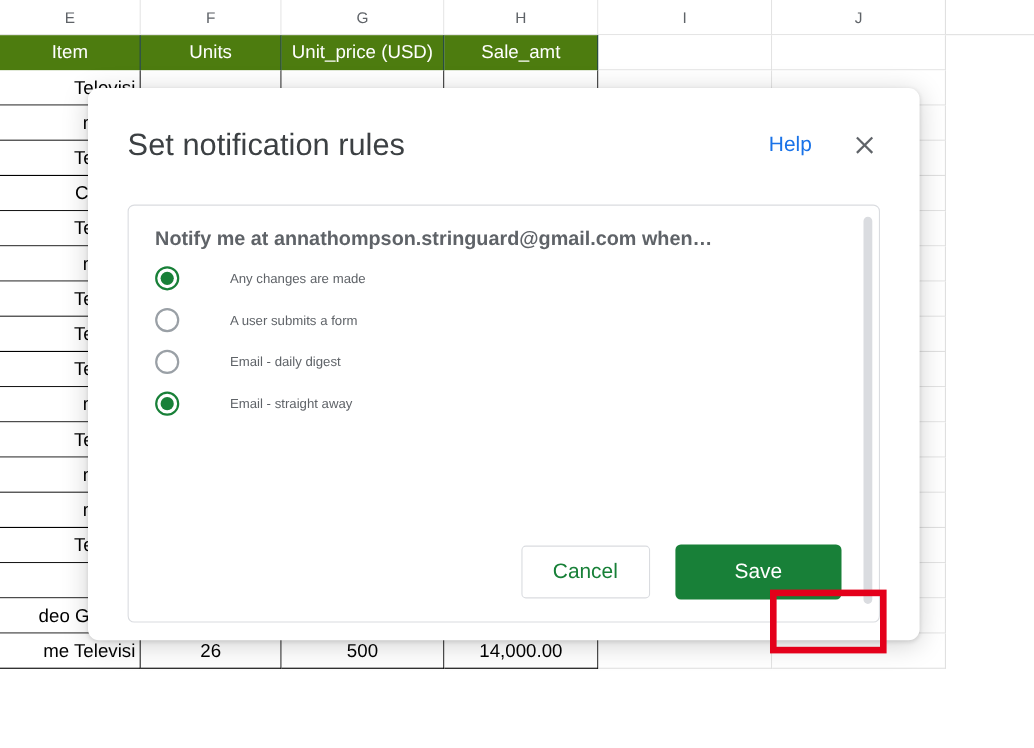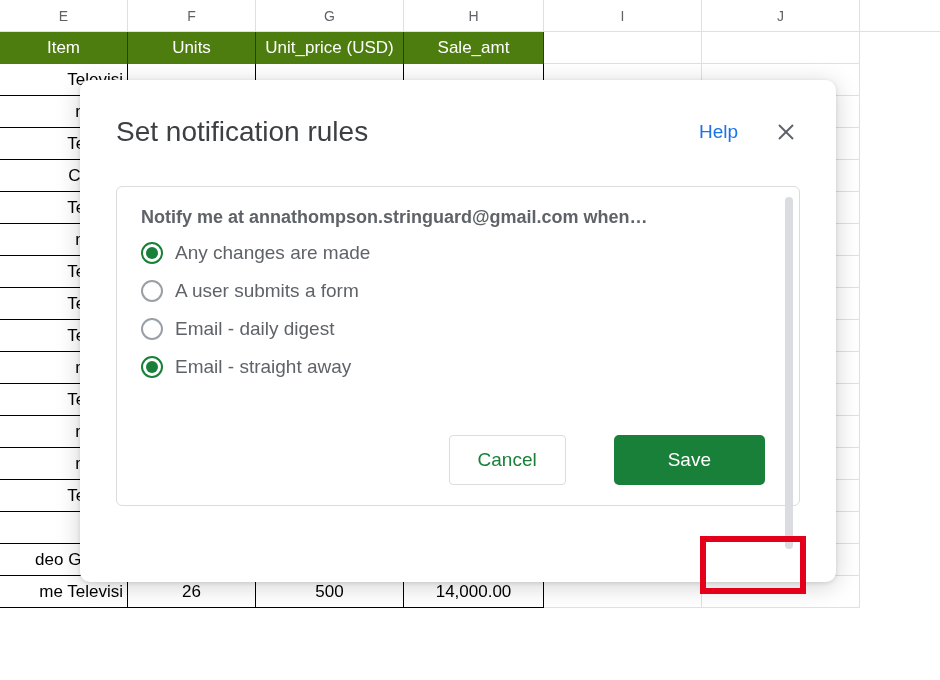--- a/index.html
+++ b/index.html
@@ -118,21 +118,21 @@
     cursor: pointer;
     width: 28px; height: 28px;
     display:flex;align-items:center;justify-content:center;
   }
   .dialog-body {
     margin-top: 30px;
     border: 1px solid #dadce0;
     border-radius: 6px;
     padding: 20px 24px 20px 24px;
     position: relative;
-    height: 320px;
+    height: 380px;
   }
   .scroll-track {
     position: absolute;
     right: 6px; top: 10px;
     width: 8px; height: 352px;
     background: #dadce0;
     border-radius: 4px;
   }
   .section-label {
     font-size: 18px;
@@ -159,30 +159,32 @@
   .radio.checked {
     border-color: #188038;
   }
   .radio.checked::after {
     content: "";
     width: 12px; height: 12px;
     background: #188038;
     border-radius: 50%;
   }
   .radio-label {
-    font-size: 19px;
+    font-size: 12px;
     color: #5f6368;
+    margin-left: 34px;
   }
   .section2 { margin-top: 22px; }
   .dialog-buttons {
     position: absolute;
     bottom: 20px;
     right: 34px;
     display: flex;
-    gap: 48px;
+    gap: 23px;
+    align-items: center;
   }
   .btn-cancel {
     background: #fff;
     border: 1px solid #dadce0;
     border-radius: 4px;
     color: #188038;
     font-size: 19px;
     font-weight: 500;
     padding: 12px 28px;
     cursor: pointer;

